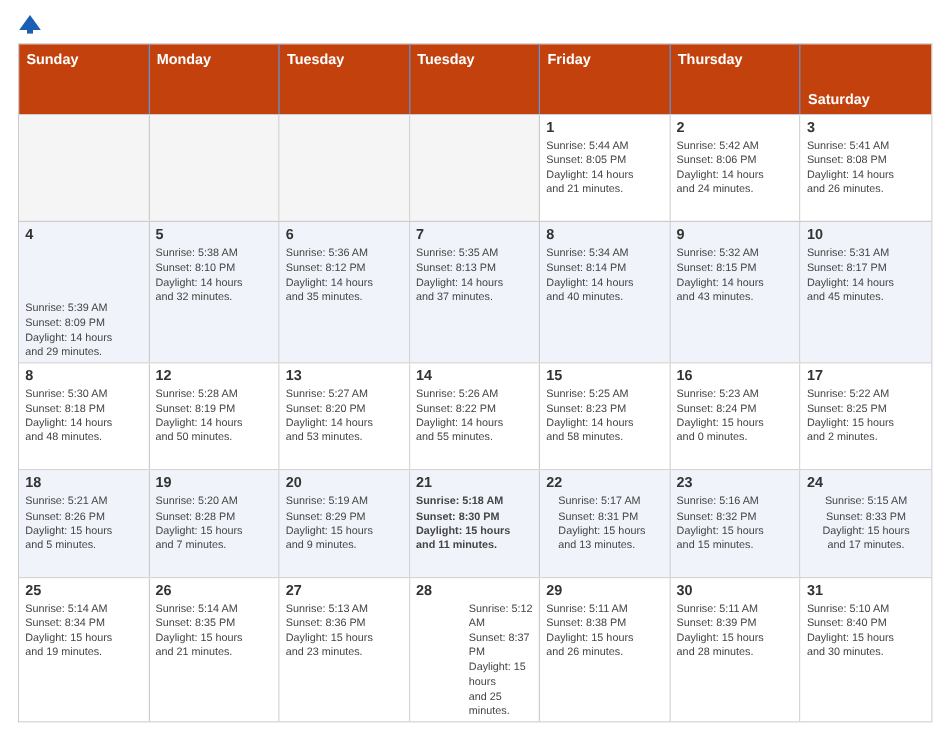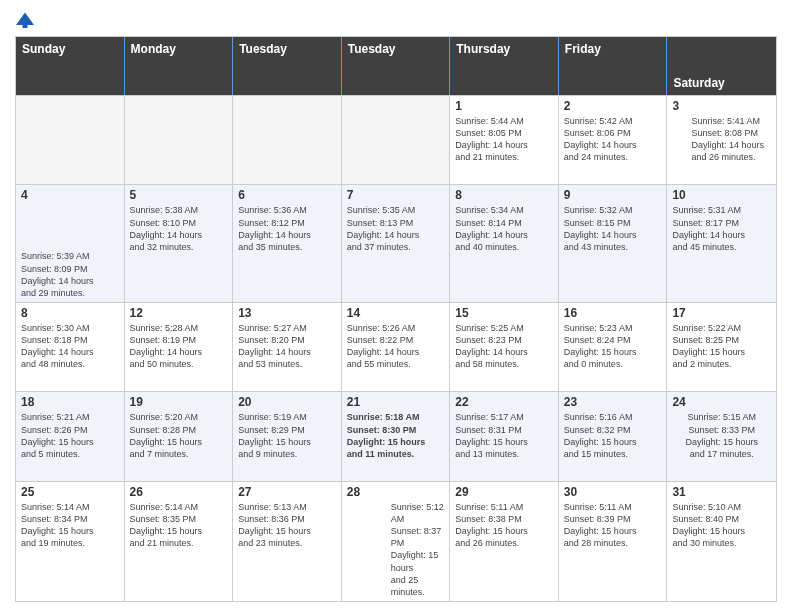--- a/index.html
+++ b/index.html
@@ -61,21 +61,21 @@
     }
     .calendar {
       flex: 1;
       display: flex;
       flex-direction: column;
       border: 1px solid #ccc;
     }
     .cal-header {
       display: grid;
       grid-template-columns: repeat(7, 1fr);
-      background: #404040;
+      background: #c2410c;
     }
     .cal-header-cell {
       color: #fff;
       font-size: 12px;
       font-weight: bold;
       padding: 5px 6px;
       text-align: left;
       border-right: 1px solid #5a9ae5;
     }
     .cal-header-cell:last-child {
@@ -143,22 +143,22 @@
       <div class="location"></div>
     </div>
   </div>
 
   <div class="calendar">
     <div class="cal-header">
     <div class="cal-header-cell">Sunday</div>
         <div class="cal-header-cell">Monday</div>
         <div class="cal-header-cell">Tuesday</div>
         <div class="cal-header-cell">Tuesday</div>
+        <div class="cal-header-cell">Friday</div>
         <div class="cal-header-cell">Thursday</div>
-        <div class="cal-header-cell">Friday</div>
         <div class="cal-header-cell">Saturday</div>
       </div>
     <div class="cal-body">
     <div class="cal-row">
           <div class="cal-cell empty"></div>
           <div class="cal-cell empty"></div>
           <div class="cal-cell empty"></div>
           <div class="cal-cell empty"></div>
           <div class="cal-cell">
             <div class="day-number">1</div>
@@ -169,21 +169,21 @@
           </div>
           <div class="cal-cell">
             <div class="day-number">2</div>
             <div class="cell-info" style="white-space: pre-line;">Sunrise: 5:42 AM
 Sunset: 8:06 PM
 Daylight: 14 hours
 and 24 minutes.</div>
           </div>
           <div class="cal-cell">
             <div class="day-number">3</div>
-            <div class="cell-info" style="white-space: pre-line; margin-left: 19px;">Sunrise: 5:41 AM
+            <div class="cell-info" style="white-space: pre-line;">Sunrise: 5:41 AM
 Sunset: 8:08 PM
 Daylight: 14 hours
 and 26 minutes.</div>
           </div>
         </div>
         <div class="cal-row">
           <div class="cal-cell alt-row">
             <div class="day-number">4</div>
             <div class="cell-info" style="white-space: pre-line; margin-top: 48px;">Sunrise: 5:39 AM
 Sunset: 8:09 PM
@@ -308,21 +308,21 @@
           </div>
           <div class="cal-cell alt-row">
             <div class="day-number">21</div>
             <div class="cell-info" style="white-space: pre-line; font-weight: bold;">Sunrise: 5:18 AM
 Sunset: 8:30 PM
 Daylight: 15 hours
 and 11 minutes.</div>
           </div>
           <div class="cal-cell alt-row">
             <div class="day-number">22</div>
-            <div class="cell-info" style="white-space: pre-line;">Sunrise: 5:17 AM
+            <div class="cell-info" style="white-space: pre-line; margin-left: 10px;">Sunrise: 5:17 AM
 Sunset: 8:31 PM
 Daylight: 15 hours
 and 13 minutes.</div>
           </div>
           <div class="cal-cell alt-row">
             <div class="day-number">23</div>
             <div class="cell-info" style="white-space: pre-line;">Sunrise: 5:16 AM
 Sunset: 8:32 PM
 Daylight: 15 hours
 and 15 minutes.</div>

